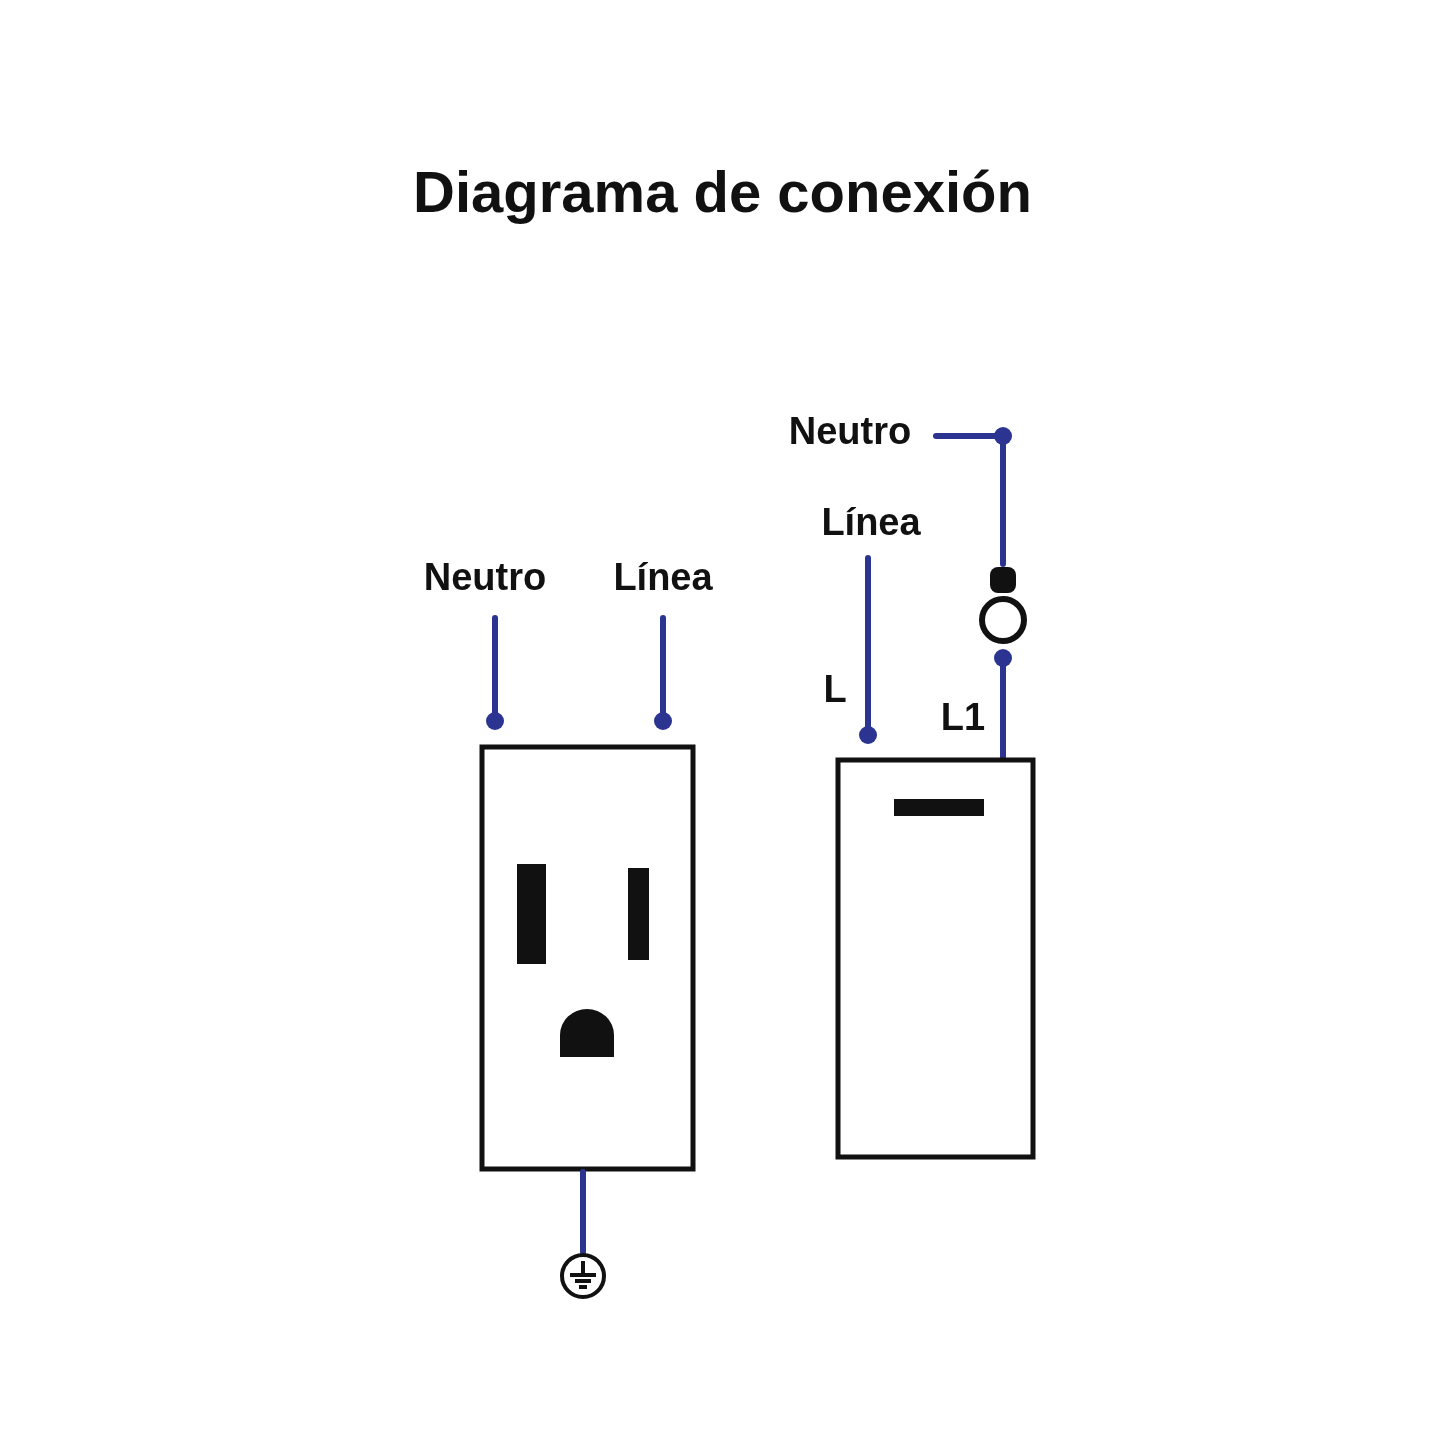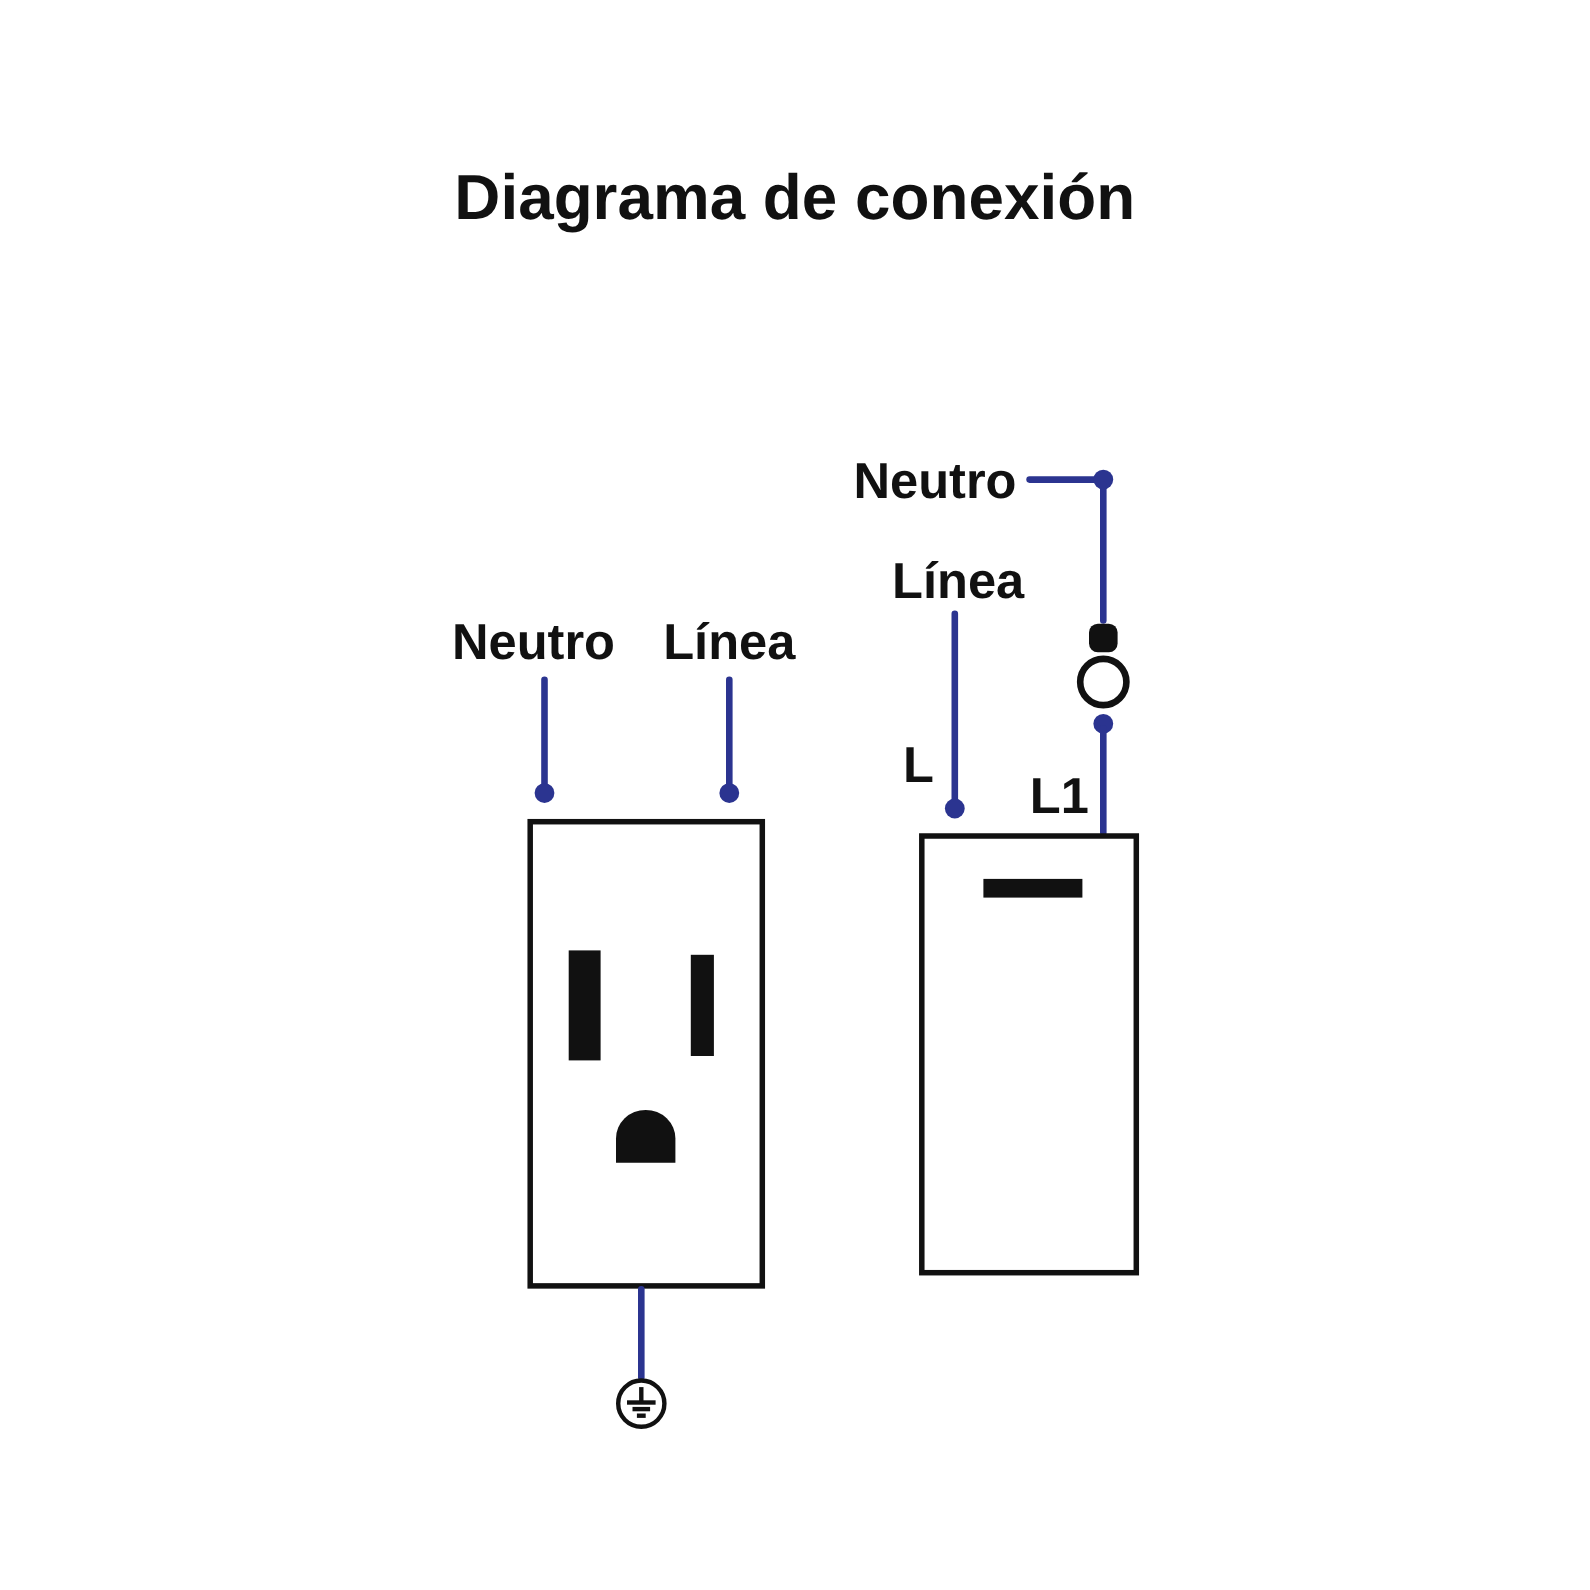--- a/index.html
+++ b/index.html
@@ -12,29 +12,29 @@
     width: 1445px;
     height: 1445px;
     background: #ffffff;
     font-family: "Liberation Sans", sans-serif;
     overflow: hidden;
   }
   .title {
     position: absolute;
     left: 0;
     right: 0;
-    top: 146px;
+    top: 158px;
     text-align: center;
     font-size: 58px;
     font-weight: 700;
     color: #111111;
   }
   .lbl {
     position: absolute;
-    font-size: 46px;
+    font-size: 38px;
     font-weight: 700;
     color: #111111;
     text-align: center;
     white-space: nowrap;
   }
   svg.diagram {
     position: absolute;
     left: 0;
     top: 0;
   }

